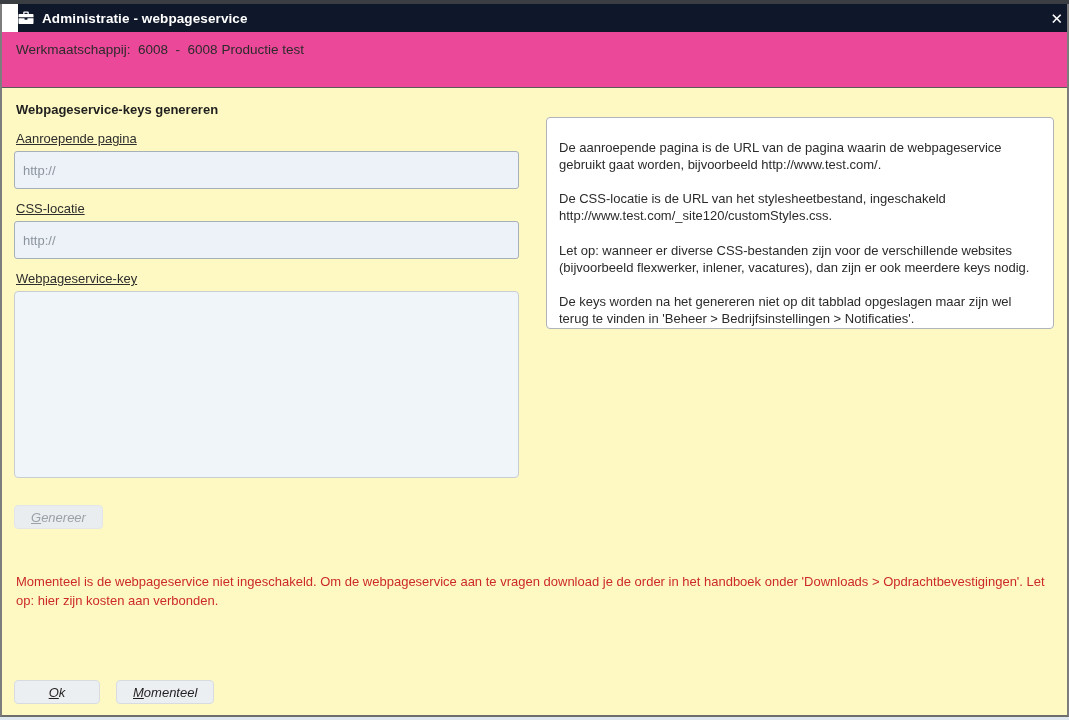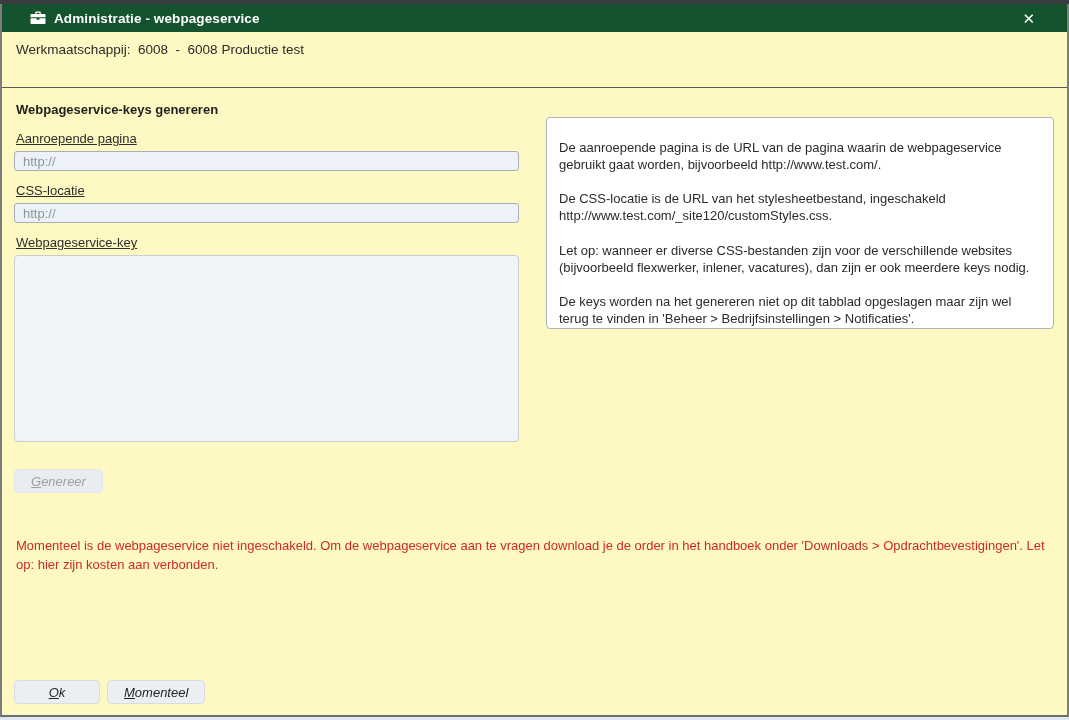--- a/index.html
+++ b/index.html
@@ -10,42 +10,42 @@
     font-size:13px;color:#2b2b2b;
   }
   .top-edge{position:absolute;left:0;top:0;right:0;height:4px;background:#3a3e43;z-index:5;}
   .window{
     position:absolute;left:0;right:0;top:4px;bottom:3px;
     border-left:2px solid #7d7d7d;border-right:2px solid #7d7d7d;border-bottom:2px solid #6e6e6e;
     background:#ffffff;display:flex;flex-direction:column;box-sizing:border-box;
   }
   
   .titlebar{
-    height:28px;flex:0 0 28px;background:#14532d;color:#ffffff;
-    display:flex;align-items:center;padding:0 28px;
+    height:28px;flex:0 0 28px;background:#0f172a;color:#ffffff;
+    display:flex;align-items:center;padding:0 0;margin-left:16px;
   }
   .titlebar .win-icon{display:flex;align-items:center;margin-right:8px;}
   .titlebar .title{font-weight:bold;font-size:13.5px;letter-spacing:.1px;}
   .close-btn{
     margin-left:auto;color:#ffffff;font-size:15px;font-weight:bold;
     line-height:1;cursor:pointer;padding:2px 4px;
   }
   
   .company-bar{
-    flex:0 0 56px;background:#fef9c3;border-bottom:1px solid #595959;
+    flex:0 0 56px;background:#ec4899;border-bottom:1px solid #595959;
     padding:10px 14px 0 14px;box-sizing:border-box;font-size:13.5px;color:#2b2b2b;
     white-space:pre;
   }
   
   .content{flex:1;position:relative;background:#fef9c3;padding:12px;box-sizing:border-box;}
   .left-col{width:505px;}
   .section-title{font-weight:bold;font-size:13px;margin:2px 0 14px 2px;color:#1f1f1f;}
   .field-label{font-size:13px;margin:0 0 5px 2px;color:#2e2e2e;text-decoration:underline;}
   .text-input{
-    width:505px;height:20px;box-sizing:border-box;
+    width:505px;height:38px;box-sizing:border-box;
     background:#edf2f8;border:1px solid #a6b0ba;border-radius:3px;
     padding:0 8px;font-size:13px;color:#333;
     font-family:"Liberation Sans","DejaVu Sans",sans-serif;
     margin-bottom:12px;display:block;
   }
   .text-input::placeholder{color:#8c959d;opacity:1;}
   .key-area{
     width:505px;height:187px;box-sizing:border-box;display:block;
     background:#f0f5f9;border:1px solid #c7cdd3;border-radius:4px;
     padding:8px;font-size:13px;color:#333;resize:none;
@@ -74,21 +74,21 @@
   }
   
   .info-box{
     position:absolute;left:544px;top:29px;width:508px;height:212px;box-sizing:border-box;
     background:#ffffff;border:1px solid #aeb4ba;border-radius:4px;
     padding:9px 12px;font-size:13px;line-height:1.32;color:#2b2b2b;overflow:hidden;
   }
   .info-box p{margin:12px 0 17px 0;}
   .info-box p:last-child{margin-bottom:0;}
   
-  .footer{position:absolute;left:12px;bottom:11px;display:flex;gap:7px;}
+  .footer{position:absolute;left:12px;bottom:11px;display:flex;gap:16px;}
   .footer .btn.ok{min-width:86px;}
   .footer .btn.cancel{min-width:84px;}
 </style>
 </head>
 <body>
 
 <div class="top-edge"></div>
 
 <div class="window">
 

